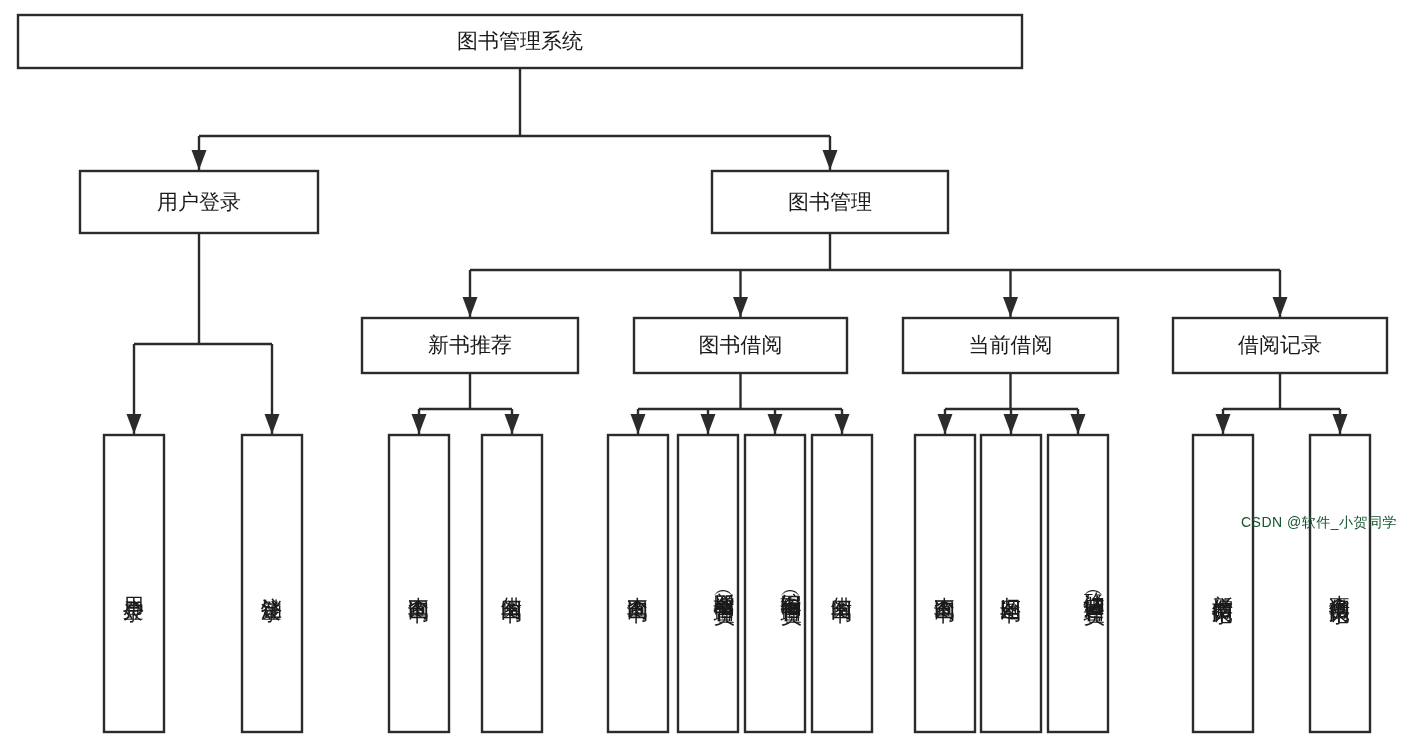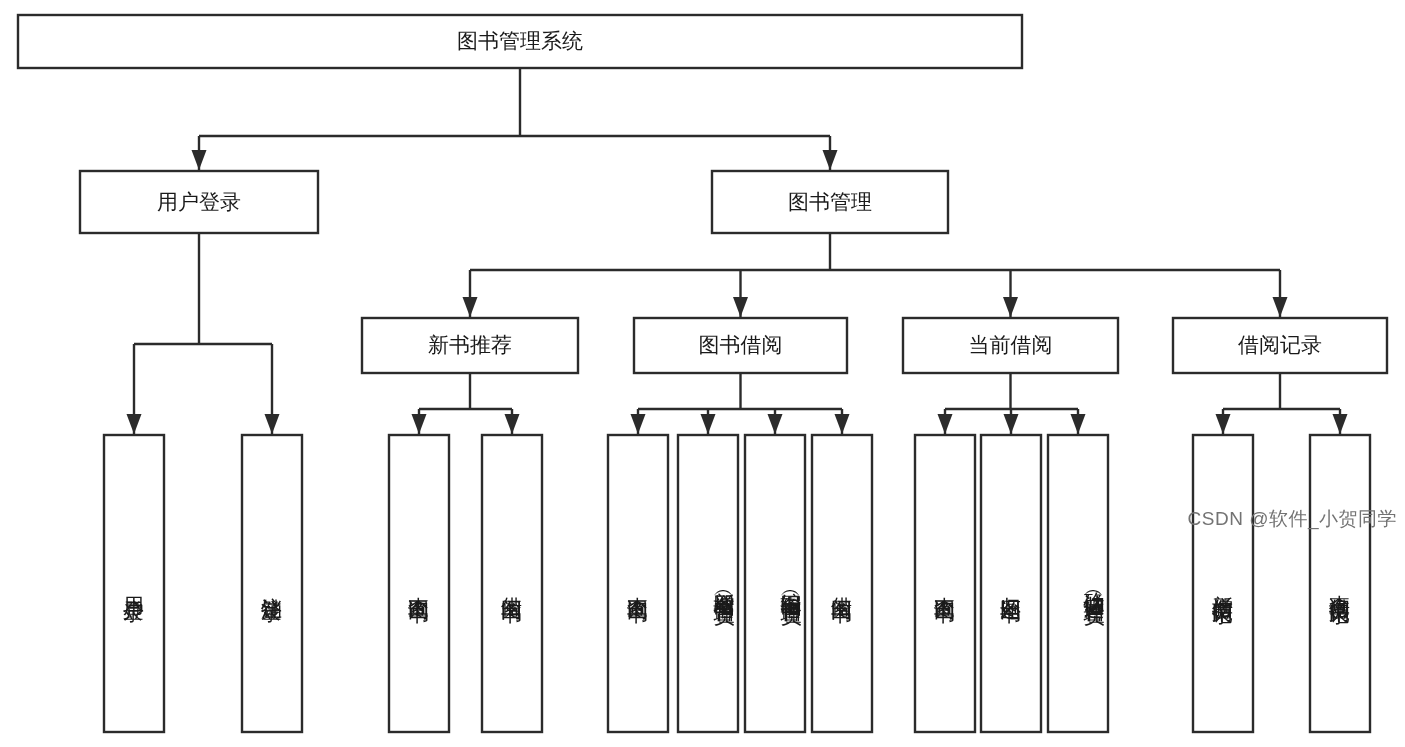--- a/index.html
+++ b/index.html
@@ -57,22 +57,22 @@
     font-size: 21px;
     line-height: 1.0;
     color: #1a1a1a;
     letter-spacing: 2px;
     white-space: nowrap;
     pointer-events: none;
   }
   .watermark {
     position: absolute;
     font-family: "Liberation Sans", "DejaVu Sans", sans-serif;
-    font-size: 19px;
-    color: #737373;
+    font-size: 14px;
+    color: #14532d;
     white-space: nowrap;
     letter-spacing: 0.5px;
   }
 </style>
 </head>
 <body>
 
 <div id="diagram-root">
 
   <svg id="diagram-svg" viewBox="0 0 1405 747">

